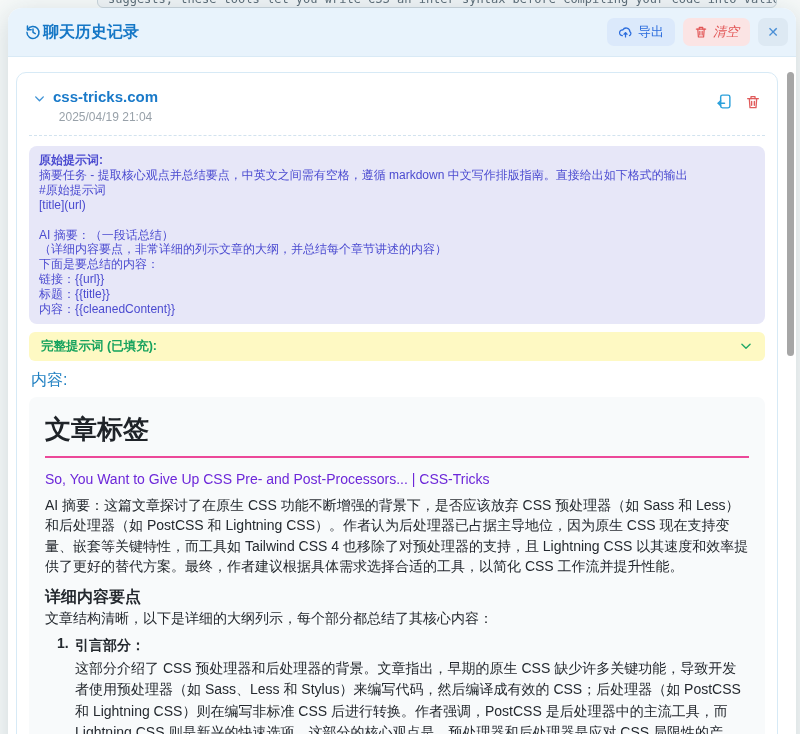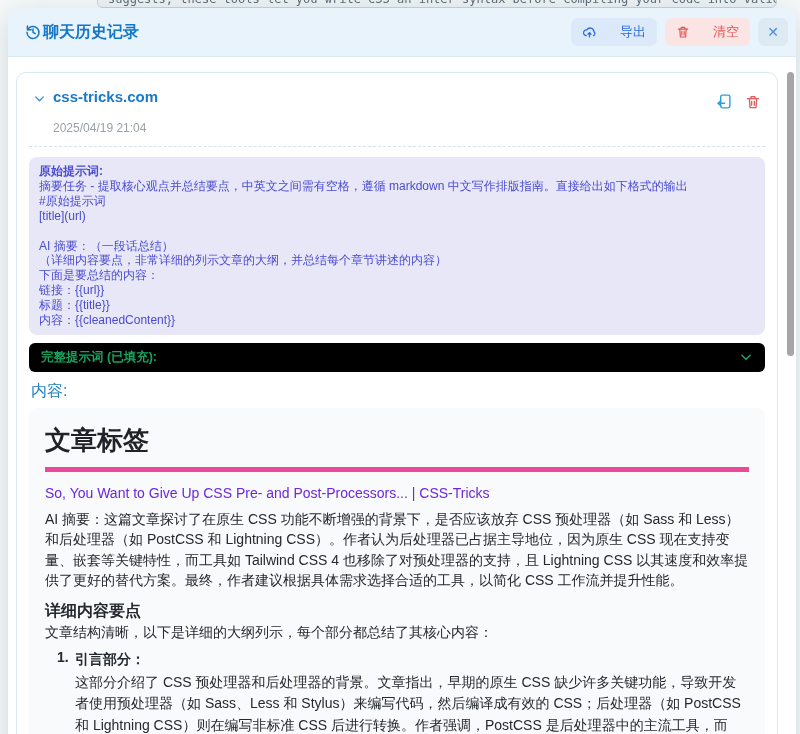--- a/index.html
+++ b/index.html
@@ -15,63 +15,63 @@
   
   .modal { position:absolute; left:8px; top:8px; width:788px; height:920px;
     background:#ffffff; border-radius:14px 14px 0 0;
     box-shadow:0 6px 28px rgba(30,60,90,.18); }
   .modal-header { height:49px; background:#e8f3fc; border-bottom:1px solid #d9eaf6;
     border-radius:14px 14px 0 0; display:flex; align-items:center;
     justify-content:space-between; padding:0 8px 0 16px; }
   .header-left { display:flex; align-items:center; gap:1px; color:#1577c6; }
   .header-title { font-size:16px; font-weight:700; color:#1577c6; }
   .header-actions { display:flex; align-items:center; gap:8px; }
-  .btn { display:inline-flex; align-items:center; gap:23px; height:28px; padding:0 11px;
+  .btn { display:inline-flex; align-items:center; gap:5px; height:28px; padding:0 11px;
     border:none; border-radius:7px; font-size:13px; cursor:pointer;
     font-family:inherit; }
   .btn-export { background:#dbe9fb; color:#2c6ddd; }
-  .btn-clear  { background:#fbe4e4; color:#e25555; }
+  .btn-clear  { background:#fbe4e4; color:#e25555;font-style:italic; }
   .btn-close  { width:30px; padding:0; justify-content:center; background:#dde9f3;
     color:#4a8fd6; font-size:14px; font-weight:700; }
 
   .modal-body { position:relative; }
   .scroll-thumb { position:absolute; right:2px; top:0; width:7px; height:284px;
     background:#a6a6a6; border-radius:4px; }
 
   
   .record-card { margin:15px 18px 0 8px; border:1px solid #d7eaf6; border-radius:10px;
     padding:14px 12px; min-height:880px; background:#fff; }
-  .record-head { display:flex; align-items:flex-start; }
+  .record-head { display:flex; align-items:flex-start;text-align:center; }
   .chev-blue { color:#3f93d6; margin:5px 7px 0 4px; flex:0 0 auto; }
   .record-domain { font-size:15px; font-weight:700; color:#1a7ac9; line-height:20px; }
-  .record-date { font-size:12px; color:#98a1a9; margin-top:14px; }
+  .record-date { font-size:12px; color:#98a1a9; margin-top:3px; }
   .record-actions { margin-left:auto; display:flex; align-items:center; gap:13px; margin-top:6px; padding-right:4px; }
   .icon-export-record { color:#2aa0db; }
   .icon-delete-record { color:#e05c5c; }
   .dashed-sep { border:none; border-top:1px dashed #d2e3ef; margin:11px 0 10px; }
 
   
   .prompt-box { background:#e7e7f8; border-radius:8px; padding:7px 10px;
     font-size:12px; line-height:14.9px; color:#4b4bd0;margin-top:10px; }
   .prompt-label { font-weight:700; }
   .prompt-line { min-height:14.9px; white-space:pre-wrap; }
 
   
-  .full-prompt { margin-top:8px; background:#000000; border-radius:6px; height:29px;
+  .full-prompt { margin-top:8px; background:#fef9c3; border-radius:6px; height:29px;
     display:flex; align-items:center; justify-content:space-between; padding:0 12px;
     cursor:pointer; }
   .full-prompt-label { color:#17a35e; font-size:12.5px; font-weight:700; }
   .chev-green { color:#23a968; }
 
   .content-label { margin:9px 2px 6px; color:#2080c2; font-size:16px; }
 
   
   .article { background:#f8fafb; border-radius:8px; padding:16px 16px 40px; color:#24292f; }
   .article-title { font-size:26px; font-weight:700; color:#1f2328; line-height:32px;
-    padding-bottom:11px; border-bottom:5px solid #ec4899; }
+    padding-bottom:11px; border-bottom:2px solid #ec4899; }
   .article-link { display:block; margin-top:13px; color:#6d28d9; font-size:14px;
     text-decoration:none; }
   .article-summary { margin-top:8px; font-size:14px; line-height:20.5px; }
   .article-h3 { margin-top:10px; font-size:16px; font-weight:700; }
   .article-intro { font-size:14px; line-height:20px; }
   .article-list { margin-top:7px; padding-left:12px; }
   .list-item { display:flex; font-size:14px; }
   .li-num { font-weight:700; width:18px; flex:0 0 auto; }
   .li-title { font-weight:700; line-height:20px; }
   .li-body { font-weight:400; line-height:21.5px; margin-top:3px; }

